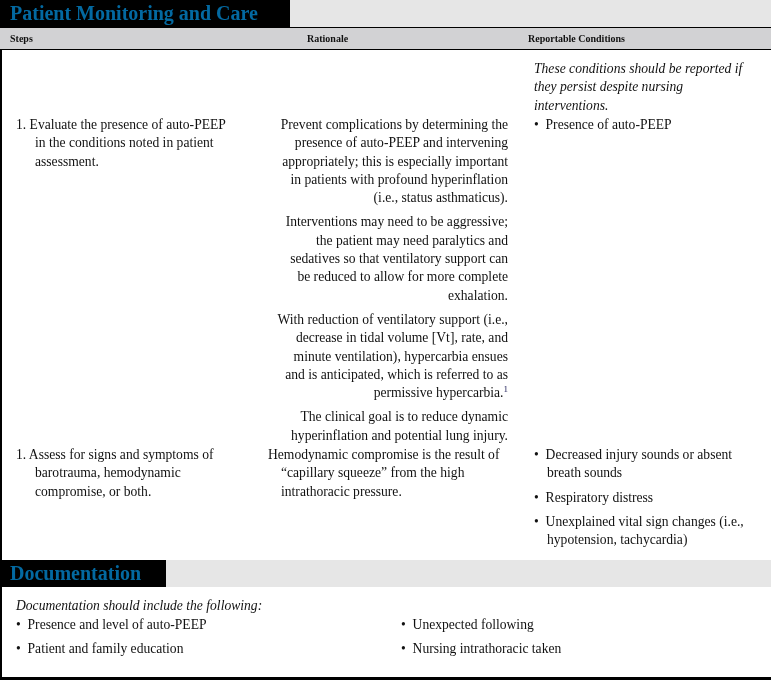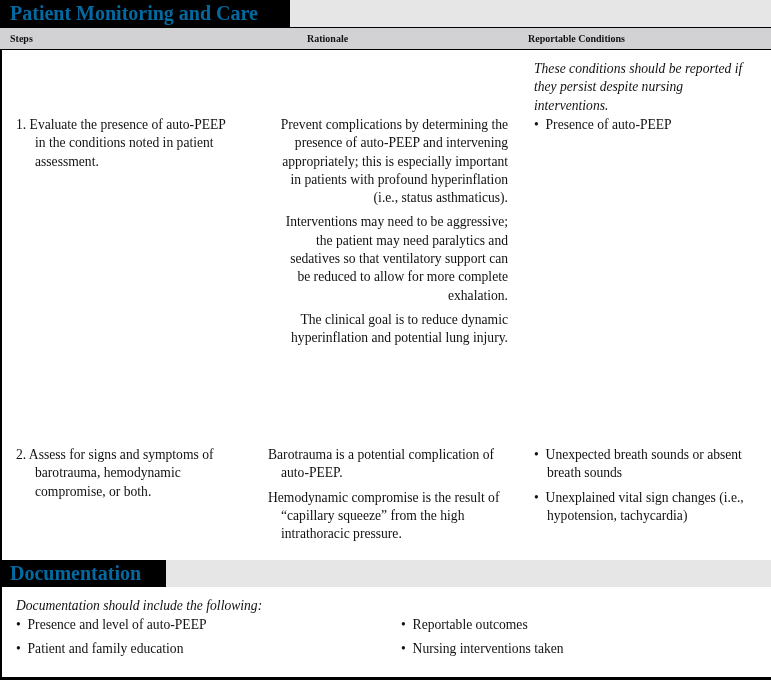--- a/index.html
+++ b/index.html
@@ -63,51 +63,52 @@
 <div class="cell italic" style="left:528px; top:54px; width:236px;">
   <p>These conditions should be reported if they persist despite nursing interventions.</p>
 </div>
 
 <div class="cell" style="left:10px; top:110px; width:230px;">
   <p class="numbered">1. Evaluate the presence of auto-PEEP in the conditions noted in patient assessment.</p>
 </div>
 <div class="cell" style="left:262px; top:110px; width:252px;text-align:right;">
   <p class="hang">Prevent complications by determining the presence of auto-PEEP and intervening appropriately; this is especially important in patients with profound hyperinflation (i.e., status asthmaticus).</p>
   <p class="hang" style="margin-top:1px;">Interventions may need to be aggressive; the patient may need paralytics and sedatives so that ventilatory support can be reduced to allow for more complete exhalation.</p>
+  <p class="hang" style="margin-top:1px;"><span>With reduction of ventilatory support (i.e., decrease in tidal volume [Vt], rate, and minute ventilation), hypercarbia ensues and is anticipated, which is referred to as permissive hypercarbia.</span><sup>1</sup></p>
   <p class="hang" style="margin-top:2px;">The clinical goal is to reduce dynamic hyperinflation and potential lung injury.</p>
 </div>
 <div class="cell" style="left:528px; top:110px; width:236px;">
   <p class="bullet"><span>•</span>&nbsp;&nbsp;<span>Presence of auto-PEEP</span></p>
 </div>
 
 <div class="cell" style="left:10px; top:440px; width:230px;">
-  <p class="numbered">2. Assess for signs and symptoms of barotrauma, hemodynamic compromise, or both.</p>
+  <p class="numbered">1. Assess for signs and symptoms of barotrauma, hemodynamic compromise, or both.</p>
 </div>
 <div class="cell" style="left:262px; top:440px; width:252px;">
-  <p class="hang">Barotrauma is a potential complication of auto-PEEP.</p>
   <p class="hang">Hemodynamic compromise is the result of “capillary squeeze” from the high intrathoracic pressure.</p>
 </div>
 <div class="cell" style="left:528px; top:440px; width:236px;">
-  <p class="bullet"><span>•</span>&nbsp;&nbsp;<span>Unexpected breath sounds or absent breath sounds</span></p>
+  <p class="bullet"><span>•</span>&nbsp;&nbsp;<span>Decreased injury sounds or absent breath sounds</span></p>
+  <p class="bullet"><span>•</span>&nbsp;&nbsp;<span>Respiratory distress</span></p>
   <p class="bullet"><span>•</span>&nbsp;&nbsp;<span>Unexplained vital sign changes (i.e., hypotension, tachycardia)</span></p>
 </div>
 
 <div class="section-bar" id="doc-bar">
   <div class="section-title" id="doc-title">Documentation</div>
 </div>
 
 <div class="left-rule" style="top:587px; height:93px;"></div>
 
 <div class="cell italic" style="left:10px; top:591px; width:500px;">
   <p>Documentation should include the following:</p>
 </div>
 
 <div class="cell" style="left:10px; top:610px; width:370px;">
   <p class="bullet"><span>•</span>&nbsp;&nbsp;<span>Presence and level of auto-PEEP</span></p>
   <p class="bullet"><span>•</span>&nbsp;&nbsp;<span>Patient and family education</span></p>
 </div>
 
 <div class="cell" style="left:395px; top:610px; width:370px;">
-  <p class="bullet"><span>•</span>&nbsp;&nbsp;<span>Reportable outcomes</span></p>
-  <p class="bullet"><span>•</span>&nbsp;&nbsp;<span>Nursing interventions taken</span></p>
+  <p class="bullet"><span>•</span>&nbsp;&nbsp;<span>Unexpected following</span></p>
+  <p class="bullet"><span>•</span>&nbsp;&nbsp;<span>Nursing intrathoracic taken</span></p>
 </div>
 
 <div class="bottom-rule"></div>
 
 </body></html>

